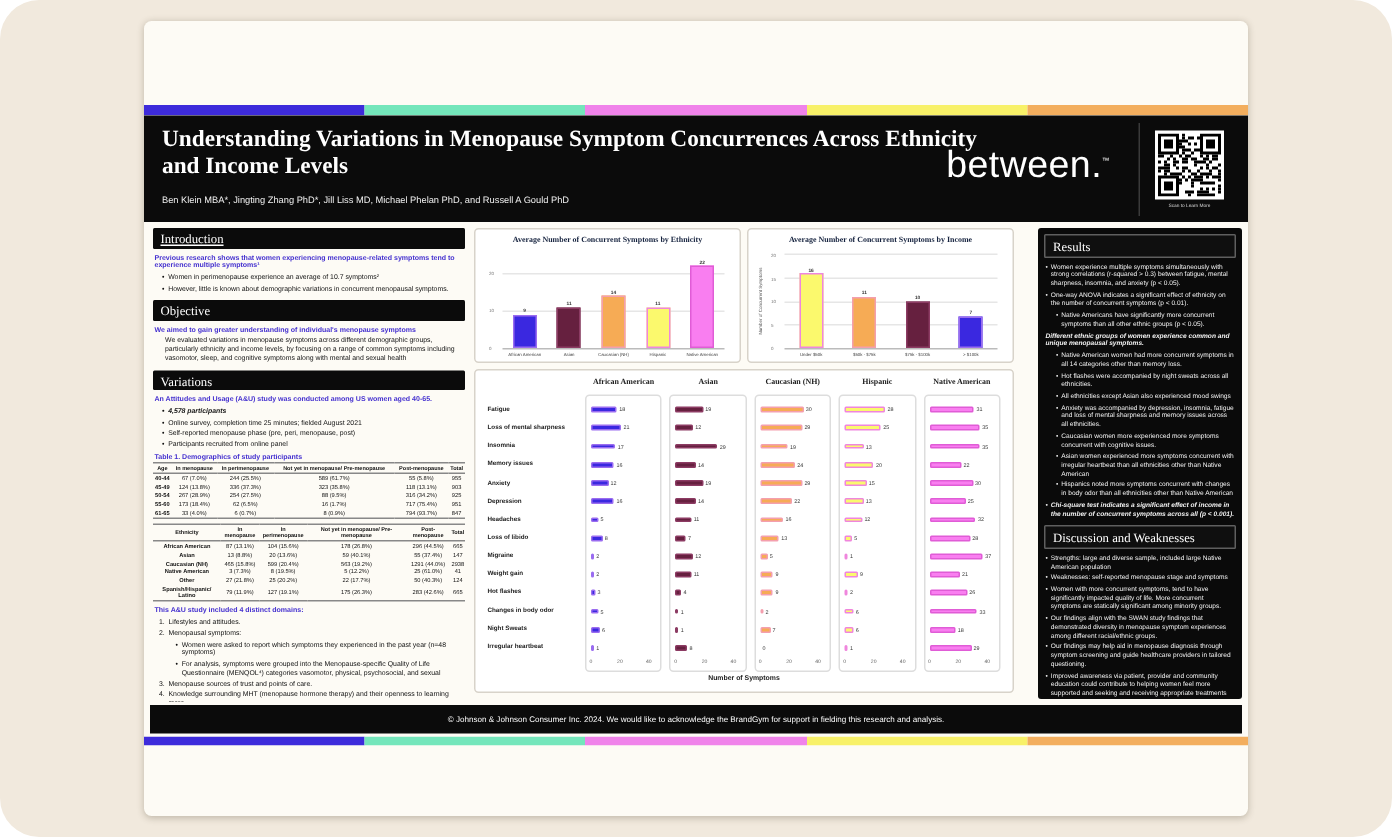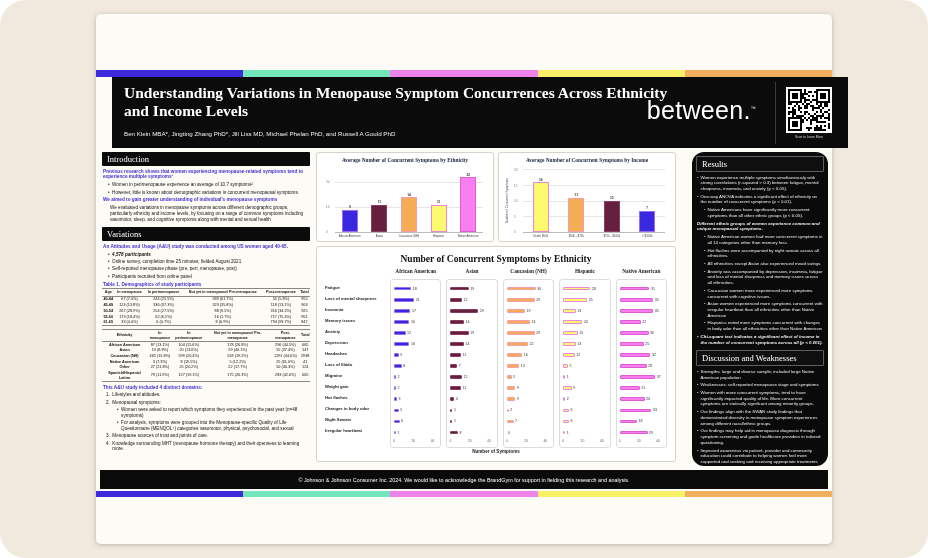--- a/index.html
+++ b/index.html
@@ -3,36 +3,36 @@
 <meta charset="utf-8">
 <style>
   html,body{margin:0;padding:0;background:#ffffff;font-family:"Liberation Sans",sans-serif;}
   .canvas{position:relative;width:928px;height:558px;background:#f1e9dd;border-radius:26px;overflow:hidden;}
   .poster{position:absolute;left:96px;top:14px;width:736px;height:530px;background:#fdfbf5;border-radius:5px;box-shadow:0 1px 5px rgba(60,50,30,.28);}
   .stripe{position:absolute;left:0;width:736px;display:flex;overflow:hidden;}
   .stripe-top{top:56px;height:7px;}
   .stripe-bottom{top:477px;height:6px;}
   .stripe-seg{flex:1;height:100%;}
   
-  .masthead{position:absolute;left:16px;top:63px;width:736px;height:71px;background:#0b0b0b;}
+  .masthead{position:absolute;left:0;top:63px;width:736px;height:71px;background:#0b0b0b;}
   .title{position:absolute;left:12px;top:7px;width:545px;font-family:"Liberation Serif",serif;font-size:15.5px;line-height:1.18;color:#ffffff;font-weight:600;}
   .authors{position:absolute;left:12px;top:53px;font-size:6.2px;color:#f0f0f0;}
   .logo{position:absolute;right:92px;top:19px;color:#fff;font-size:25px;font-weight:400;letter-spacing:.3px;}
   .logo .tm{font-size:5px;vertical-align:super;}
   .qrzone{position:absolute;right:6px;top:5px;width:66px;height:62px;border-left:1px solid #3a3a3a;display:flex;flex-direction:column;align-items:center;justify-content:center;}
   .qr{width:46px;height:46px;background:#ffffff;padding:2px;box-sizing:border-box;}
   .qr svg{width:100%;height:100%;display:block;}
   .qrcap{font-size:3.2px;color:#dddddd;margin-top:1.5px;}
   
   .col{position:absolute;top:138px;box-sizing:border-box;}
   .col-left{left:6px;width:208px;height:316px;overflow:hidden;}
   .col-mid{left:220px;width:360px;height:312px;}
-  .col-right{left:596px;width:136px;height:314px;background:#0a0a0a;border-radius:12px;padding:0 4px 4px;overflow:hidden;color:#f2f2f2;}
+  .col-right{left:596px;width:136px;height:314px;background:#0a0a0a;border-radius:2px;padding:0 4px 4px;overflow:hidden;color:#f2f2f2;}
   .secbar{background:#0b0b0b;color:#ffffff;font-family:"Liberation Serif",serif;font-size:8.5px;padding:1.8px 5px;margin:4.5px 0 3px;border-radius:1px;}
-  .col-left .secbar:first-child{margin-top:0;}
+  .col-left .secbar:first-child{margin-top:0;text-decoration:underline;}
   .col-right .secbar{border:0.6px solid #5f5f5f;background:#0f0f0f;margin:5px 0 3px;}
   .col-right .secbar:first-child{margin-top:4px;}
   
   .lead{color:#4430cf;font-weight:bold;font-size:4.7px;line-height:1.25;margin:1.5px 1px 2px;}
   .body-ind{font-size:4.6px;line-height:1.3;margin:0 1px 3px 8px;color:#111;}
   .b{display:flex;font-size:4.6px;line-height:1.28;margin:0 1px 1.4px 6px;color:#111;}
   .b .dot{margin-right:2.5px;line-height:1.1;}
   .b.em{font-weight:bold;font-style:italic;}
   .b.l2{margin-left:15px;}
   .dom{display:flex;font-size:4.6px;line-height:1.28;margin:0 1px 1.4px 4px;color:#111;}
@@ -263,20 +263,21 @@
           <div class="b">
             <span class="dot">•</span>
             <span>Women in perimenopause experience an average of 10.7 symptoms²</span>
           </div>
           <div class="b">
             <span class="dot">•</span>
             <span>However, little is known about demographic variations in concurrent menopausal symptoms.</span>
           </div>
         </div>
 
+      <div class="secbar"><span>Objective</span></div>
       <p class="lead">We aimed to gain greater understanding of individual's menopause symptoms</p>
       <p class="body-ind">We evaluated variations in menopause symptoms across different demographic groups, particularly ethnicity and income levels, by focusing on a range of common symptoms including vasomotor, sleep, and cognitive symptoms along with mental and sexual health</p>
 
       <div class="secbar"><span>Variations</span></div>
       <p class="lead">An Attitudes and Usage (A&amp;U) study was conducted among US women aged 40-65.</p>
       <div id="method-bullets">
           <div class="b em">
             <span class="dot">•</span>
             <span>4,578 participants</span>
           </div>
@@ -523,21 +524,20 @@
                   <div class="mc-xlab">Under $50k</div>
                   <div class="mc-xlab">$50k - $75k</div>
                   <div class="mc-xlab">$75k - $100k</div>
                   <div class="mc-xlab">&gt; $100k</div>
                 </div>
               </div>
             </div>
           </div>
       </div>
       <div class="card big" id="bigChart">
-          <div class="bc-title">Number of Concurrent Symptoms by Ethnicity</div>
           <div class="bc-grid">
             <div class="bc-gutter">
               <div class="bc-hspacer"></div>
               <div class="bc-glabs">
                 <div class="bc-glabrow">
                   <span class="bc-glab">Fatigue</span>
                 </div>
                 <div class="bc-glabrow">
                   <span class="bc-glab">Loss of mental sharpness</span>
                 </div>

